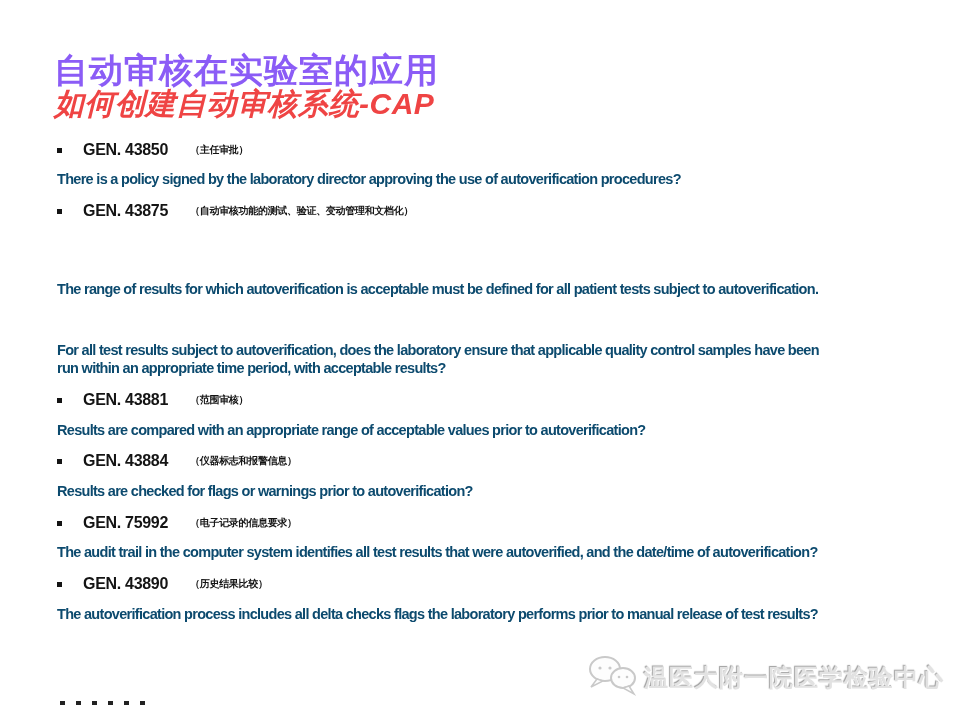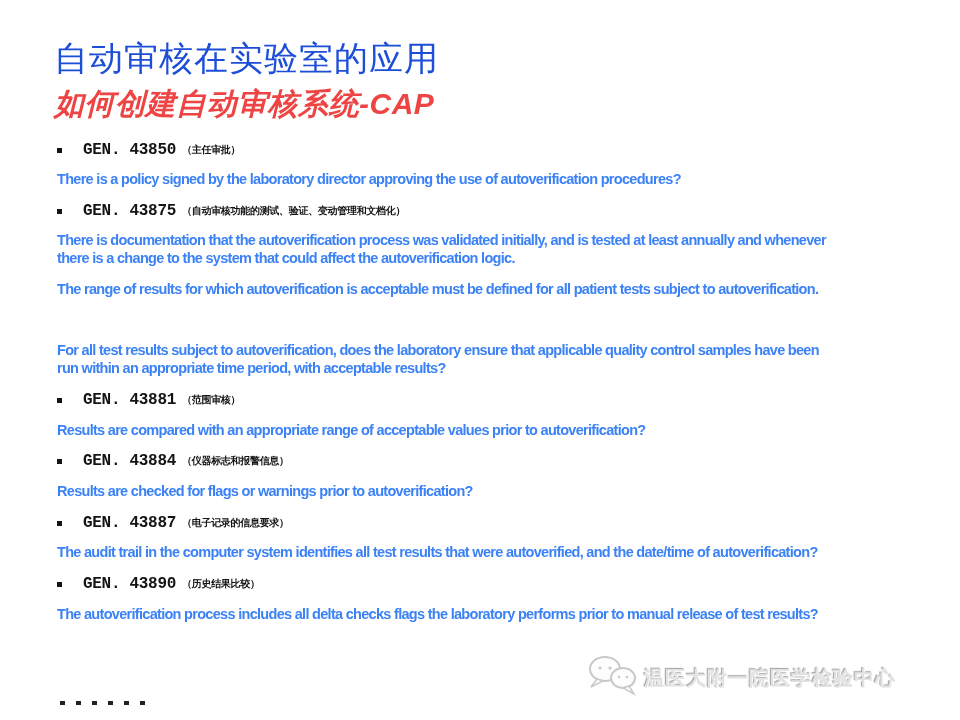--- a/index.html
+++ b/index.html
@@ -5,52 +5,52 @@
   html,body{margin:0;padding:0;background:#ffffff;}
   .slide{
     position:relative;
     width:960px;height:720px;
     background:#ffffff;
     overflow:hidden;
     font-family:"Liberation Sans",sans-serif;
     color:#181818;
   }
   .title{
-    position:absolute;left:54px;top:36px;
-    font-size:34px;font-weight:normal;letter-spacing:1px;
-    color:#1d4ed8;white-space:pre;
+    position:absolute;left:54px;top:48px;
+    font-size:34px;font-weight:bold;letter-spacing:1px;
+    color:#8b5cf6;white-space:pre;
   }
   .subtitle{
     position:absolute;left:54px;top:84px;
     font-size:30px;font-weight:bold;font-style:italic;letter-spacing:0.5px;
     color:#ef4444;white-space:pre;
   }
   .bullet-row{
     position:absolute;left:57px;
     display:flex;align-items:center;
     font-weight:bold;font-size:16px;letter-spacing:-0.3px;
     white-space:pre;color:#141414;
   }
   .marker{
     display:inline-block;width:5px;height:5px;background:#141414;
     margin-right:21px;flex:0 0 auto;
   }
-  .code{margin-right:6px;font-family:Liberation Mono, monospace;}
+  .code{margin-right:22px;}
   .note{font-size:10px;}
   .para{
     position:absolute;left:57px;
     font-weight:bold;font-size:14.5px;letter-spacing:-0.7px;
-    line-height:18px;white-space:pre;color:#3b82f6;
+    line-height:18px;white-space:pre;color:#0c4a6e;
   }
   .watermark{
     position:absolute;left:588px;top:654px;
     display:flex;align-items:center;gap:6px;
   }
   .watermark-text{
-    font-size:20px;font-weight:bold;letter-spacing:1px;white-space:pre;
+    font-size:24px;font-weight:bold;letter-spacing:1px;white-space:pre;
     color:#e2e2e2;
     text-shadow:1px 1px 1px #ffffff,-1px -1px 1px #9f9f9f;
   }
   .dots{
     position:absolute;left:60px;top:701px;
     display:flex;gap:11px;
   }
   .dot{width:5px;height:4px;background:#222;}
 </style>
 </head>
@@ -66,22 +66,20 @@
     <span class="code">GEN. 43850</span>
     <span class="note">（主任审批）</span>
   </div>
   <div class="para" style="top:170px">There is a policy signed by the laboratory director approving the use of autoverification procedures?</div>
 
   <div class="bullet-row" style="top:202px">
     <span class="marker"></span>
     <span class="code">GEN. 43875</span>
     <span class="note">（自动审核功能的测试、验证、变动管理和文档化）</span>
   </div>
-  <div class="para" style="top:231px">There is documentation that the autoverification process was validated initially, and is tested at least annually and whenever
-there is a change to the system that could affect the autoverification logic.</div>
   <div class="para" style="top:280px">The range of results for which autoverification is acceptable must be defined for all patient tests subject to autoverification.</div>
 
   <div class="para" style="top:341px">For all test results subject to autoverification, does the laboratory ensure that applicable quality control samples have been
 run within an appropriate time period, with acceptable results?</div>
 
   <div class="bullet-row" style="top:391px">
     <span class="marker"></span>
     <span class="code">GEN. 43881</span>
     <span class="note">（范围审核）</span>
   </div>
@@ -89,21 +87,21 @@
 
   <div class="bullet-row" style="top:452px">
     <span class="marker"></span>
     <span class="code">GEN. 43884</span>
     <span class="note">（仪器标志和报警信息）</span>
   </div>
   <div class="para" style="top:482px">Results are checked for flags or warnings prior to autoverification?</div>
 
   <div class="bullet-row" style="top:514px">
     <span class="marker"></span>
-    <span class="code">GEN. 43887</span>
+    <span class="code">GEN. 75992</span>
     <span class="note">（电子记录的信息要求）</span>
   </div>
   <div class="para" style="top:543px">The audit trail in the computer system identifies all test results that were autoverified, and the date/time of autoverification?</div>
 
   <div class="bullet-row" style="top:575px">
     <span class="marker"></span>
     <span class="code">GEN. 43890</span>
     <span class="note">（历史结果比较）</span>
   </div>
   <div class="para" style="top:605px">The autoverification process includes all delta checks flags the laboratory performs prior to manual release of test results?</div>

